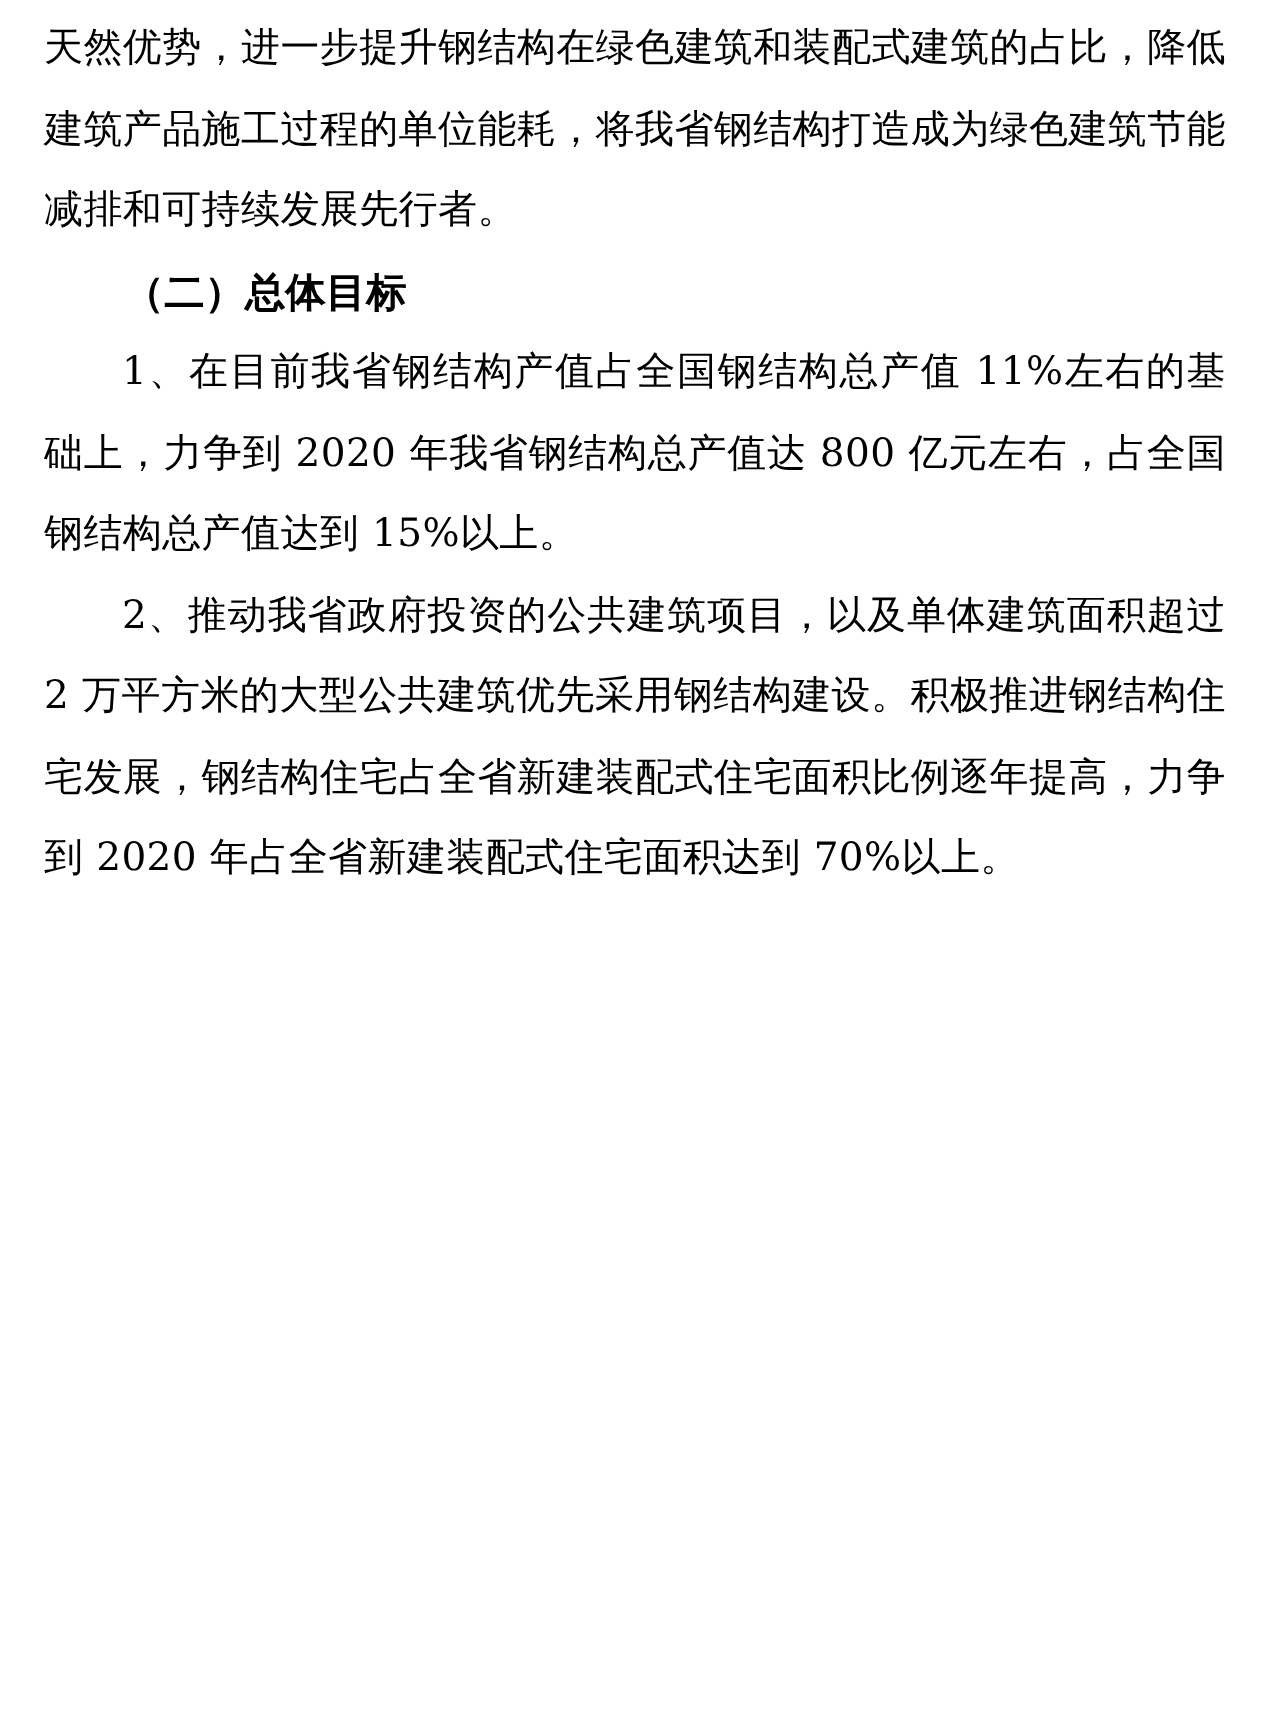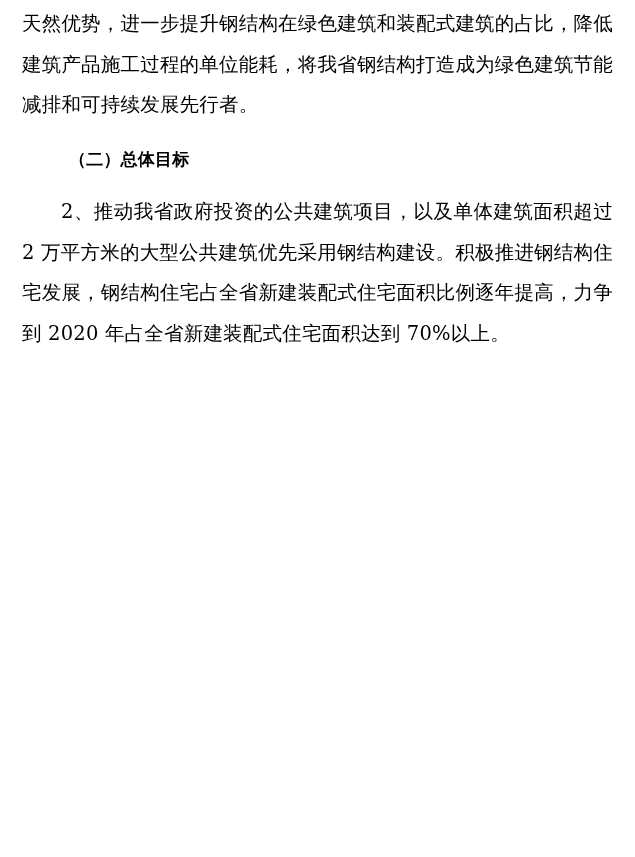--- a/index.html
+++ b/index.html
@@ -29,35 +29,36 @@
     margin: 0;
     letter-spacing: 0.2px;
   }
   .indent {
     text-indent: 2em;
   }
   .bold {
     font-weight: bold;
   }
   .heading {
-    font-size: 17px;
+    font-size: 20px;
     line-height: 40.5px;
     font-weight: bold;
-    margin: 13px;
+    margin: 0;
     text-indent: 2em;
     letter-spacing: 0.2px;
   }
 </style>
 </head>
 <body>
 
 <div class="page">
 
   <p class="para">天然优势，进一步提升钢结构在绿色建筑和装配式建筑的占比，降低建筑产品施工过程的单位能耗，将我省钢结构打造成为绿色建筑节能减排和可持续发展先行者。</p>
 
 
   <p class="heading">（二）总体目标</p>
 
+  <p class="para indent">1、在目前我省钢结构产值占全国钢结构总产值 11%左右的基础上，力争到 2020 年我省钢结构总产值达 800 亿元左右，占全国钢结构总产值达到 15%以上。</p>
 
   <p class="para indent">2、推动我省政府投资的公共建筑项目，以及单体建筑面积超过 2 万平方米的大型公共建筑优先采用钢结构建设。积极推进钢结构住宅发展，钢结构住宅占全省新建装配式住宅面积比例逐年提高，力争到 2020 年占全省新建装配式住宅面积达到 70%以上。</p>
 
 
 </div>
 
 </body></html>

